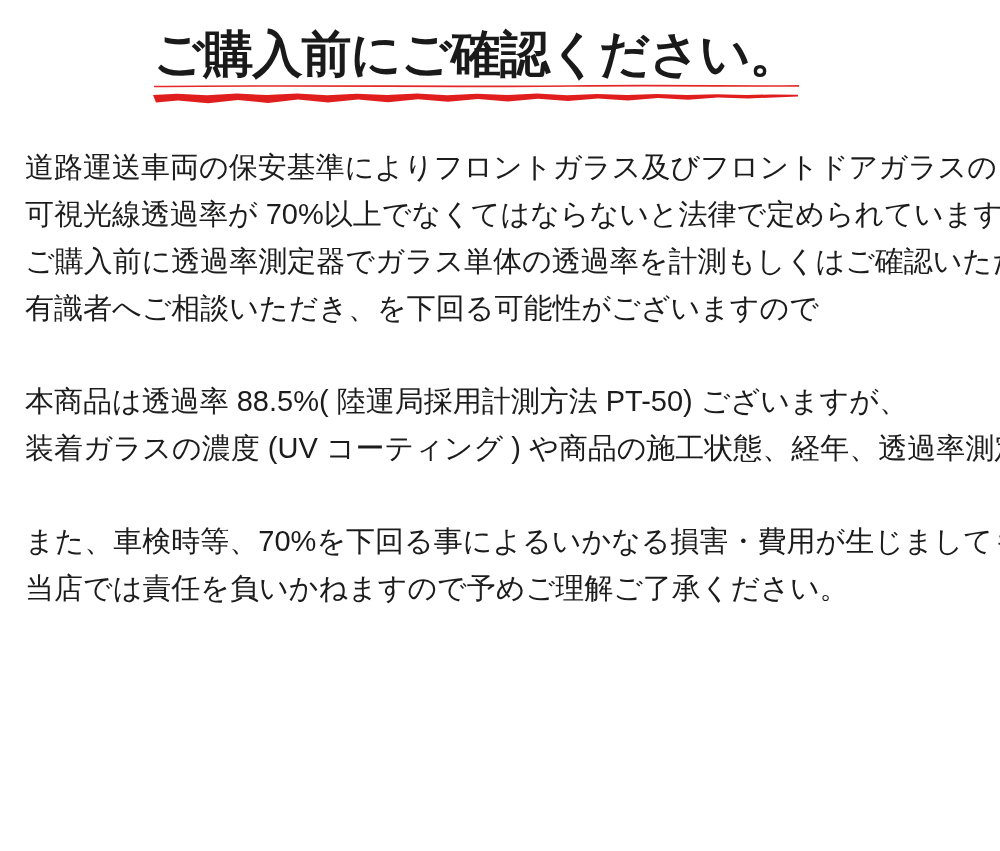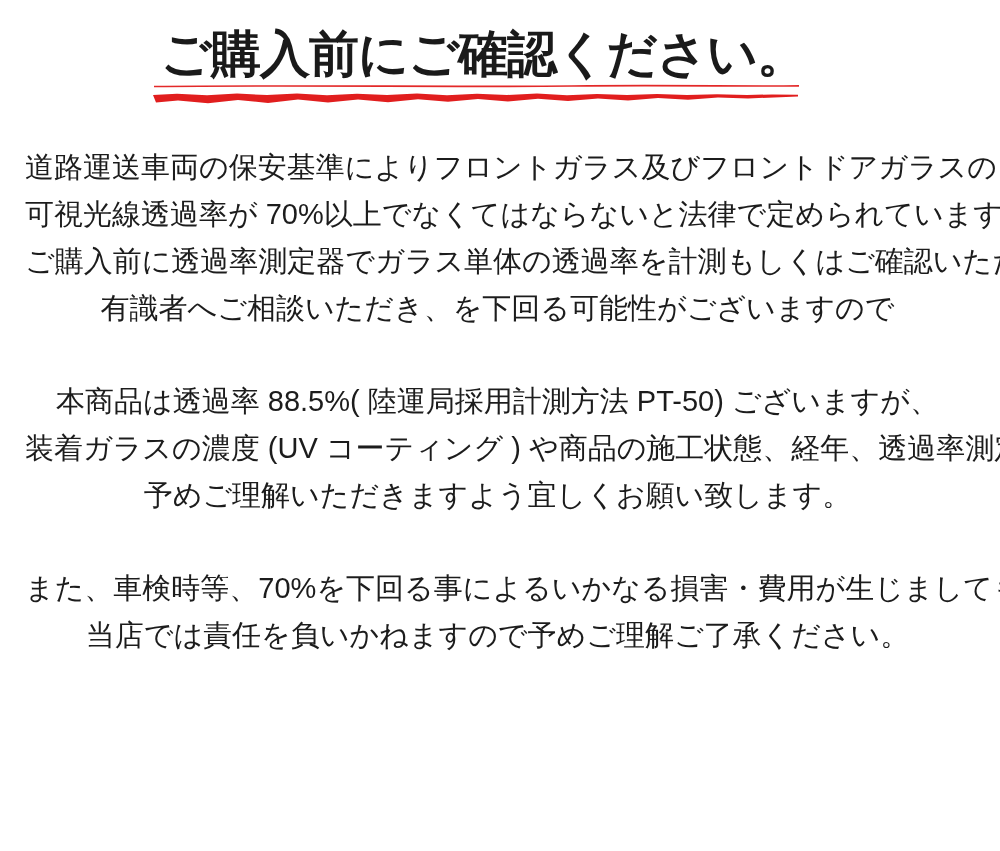--- a/index.html
+++ b/index.html
@@ -14,21 +14,21 @@
     background: #ffffff;
     overflow: hidden;
     font-family: "Liberation Sans", "DejaVu Sans", sans-serif;
   }
   .title-block {
     position: absolute;
     top: 24px;
     left: 50%;
     transform: translateX(-50%) translateX(-24px);
     width: 660px;
-    text-align: right;
+    text-align: center;
   }
   .title {
     margin: 0;
     font-size: 50px;
     line-height: 1.2;
     font-weight: 600;
     letter-spacing: -1px;
     color: #1a1a1a;
     white-space: nowrap;
   }
@@ -44,21 +44,20 @@
     top: 144px;
     right: 30px;
     font-size: 29px;
     line-height: 47px;
     font-weight: 300;
     color: #1c1c1c;
   }
   .body-text p {
     margin: 0 0 46px 0;
     padding: 0;
-    text-align: center;
   }
   .line {
     display: block;
     white-space: nowrap;
   }
 </style>
 </head>
 <body>
 
 <div class="page">
@@ -74,21 +73,20 @@
   <main class="body-text">
     <p>
       <span class="line">道路運送車両の保安基準によりフロントガラス及びフロントドアガラスの</span>
       <span class="line">可視光線透過率が 70%以上でなくてはならないと法律で定められています。</span>
       <span class="line">ご購入前に透過率測定器でガラス単体の透過率を計測もしくはご確認いただくか、</span>
       <span class="line">有識者へご相談いただき、を下回る可能性がございますので</span>
     </p>
     <p>
       <span class="line">本商品は透過率 88.5%( 陸運局採用計測方法 PT-50) ございますが、</span>
       <span class="line">装着ガラスの濃度 (UV コーティング ) や商品の施工状態、経年、透過率測定器の</span>
-      <span class="line">予めご理解いただきますよう宜しくお願い致します。</span>
     </p>
     <p>
       <span class="line">また、車検時等、70%を下回る事によるいかなる損害・費用が生じましても、</span>
       <span class="line">当店では責任を負いかねますので予めご理解ご了承ください。</span>
     </p>
   </main>
 
 </div>
 
 </body></html>

